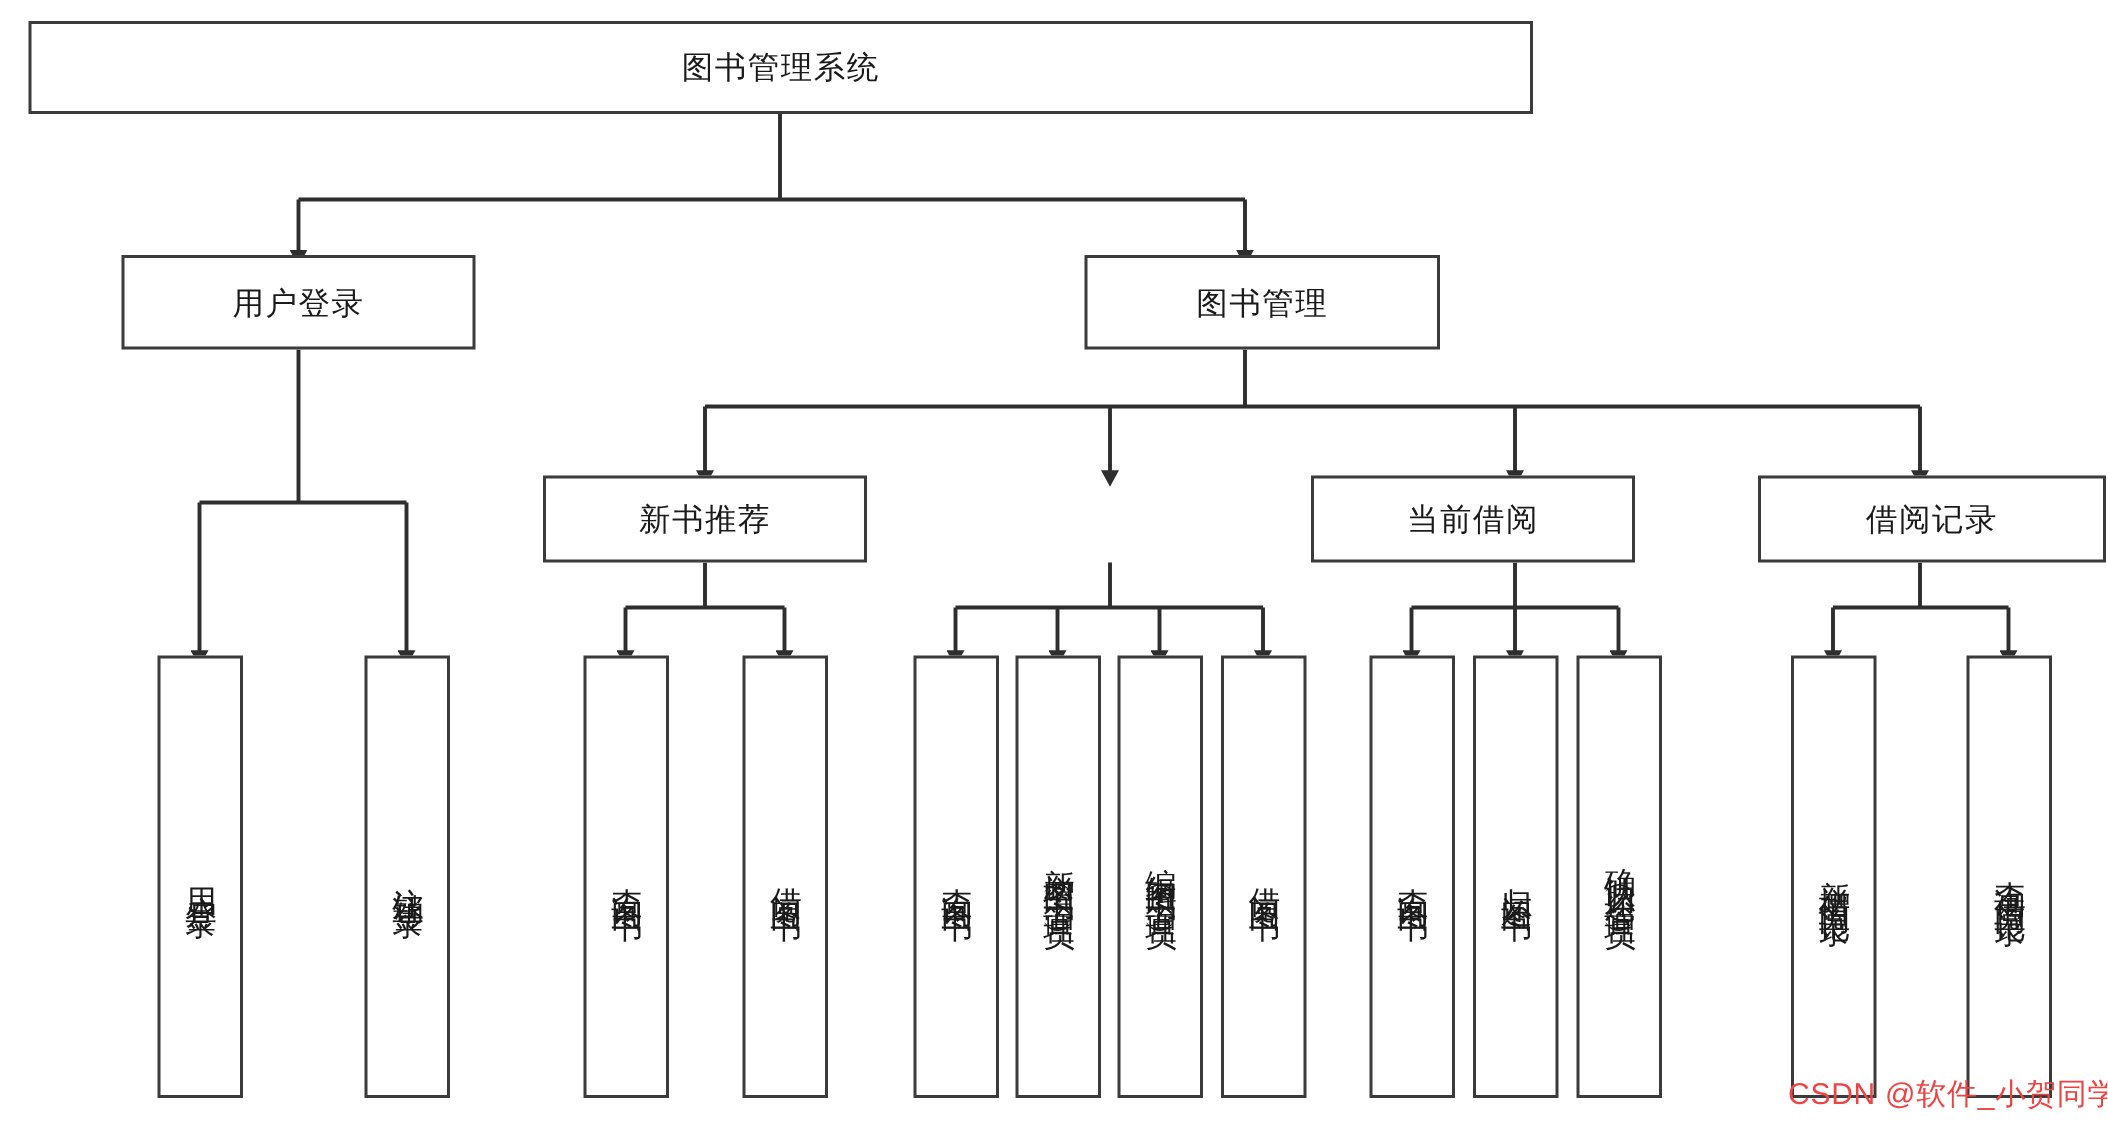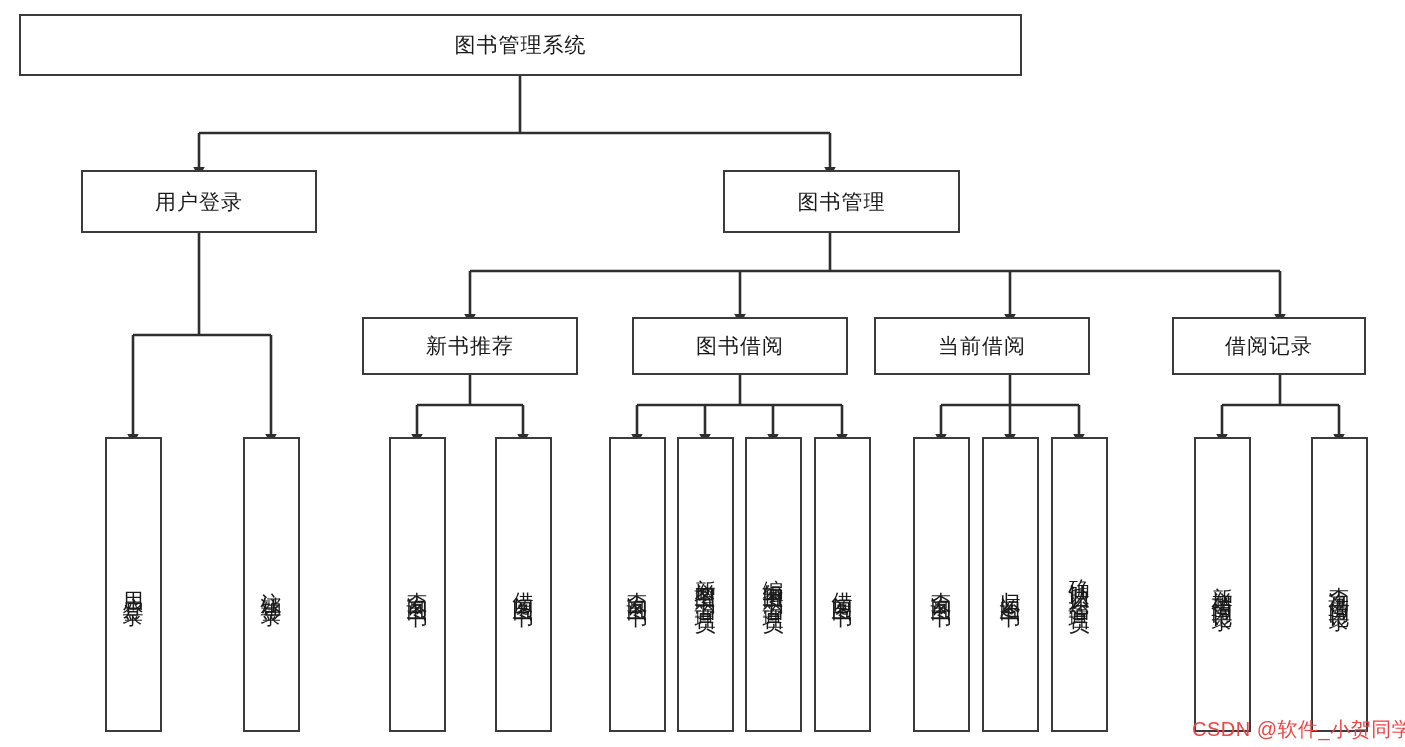--- a/index.html
+++ b/index.html
@@ -129,27 +129,24 @@
   <div class="node h" style="left:81px; top:170px; width:236px; height:63px;">
     <span class="htext">用户登录</span>
   </div>
   <div class="node h" style="left:711px; top:170px; width:237px; height:63px;margin-left:12px;">
     <span class="htext">图书管理</span>
   </div>
 
   <div class="node h" style="left:362px; top:317px; width:216px; height:58px;justify-content:center;">
     <span class="htext">新书推荐</span>
   </div>
-  <div class="node h" style="left:632px; top:317px; width:216px; height:58px;">
-    <span class="htext">图书借阅</span>
-  </div>
   <div class="node h" style="left:874px; top:317px; width:216px; height:58px;">
     <span class="htext">当前借阅</span>
   </div>
-  <div class="node h" style="left:1172px; top:317px; width:194px; height:58px;">
+  <div class="node h" style="left:1172px; top:317px; width:232px; height:58px;">
     <span class="htext">借阅记录</span>
   </div>
 
   <div class="node v" style="left:105px; top:437px; width:57px; height:295px;">
     <span class="vtext">用户登录</span>
   </div>
   <div class="node v" style="left:243px; top:437px; width:57px; height:295px;">
     <span class="vtext">注销登录</span>
   </div>
 

